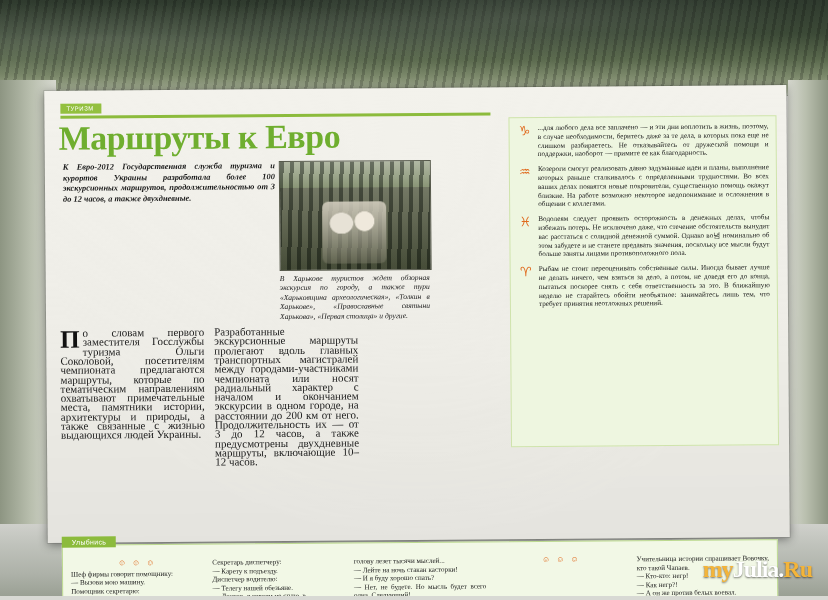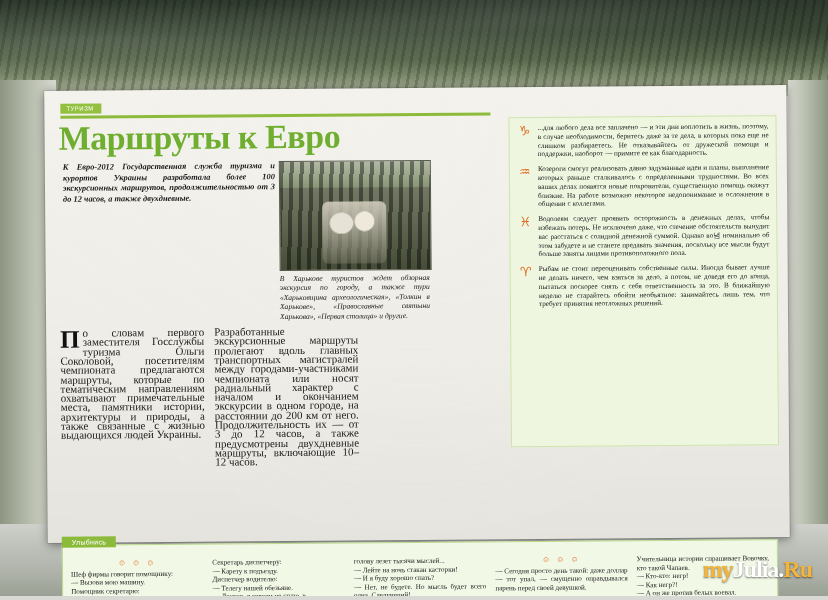--- a/index.html
+++ b/index.html
@@ -212,21 +212,20 @@
 — Доктор, я совсем не сплю, в</div>
           </div>
           <div class="jc">
             <div style="white-space:pre-line;">голову лезет тысячи мыслей...
 — Лейте на ночь стакан касторки!
 — И я буду хорошо спать?
 — Нет, не будете. Но мысль будет всего одна. Следующий!</div>
           </div>
           <div class="jc">
             <div class="smile">☺ ☺ ☺</div>
-            <div style="white-space:pre-line;">— Сегодня просто день такой: даже доллар — тот упал, — смущенно оправдывался парень перед своей девушкой.</div>
           </div>
           <div class="jc">
             <div style="white-space:pre-line;">Учительница истории спрашивает Вовочку, кто такой Чапаев.
 — Кто-кто: негр!
 — Как негр?!
 — А он же против белых воевал.</div>
           </div>
         </div>
       </div>
 

